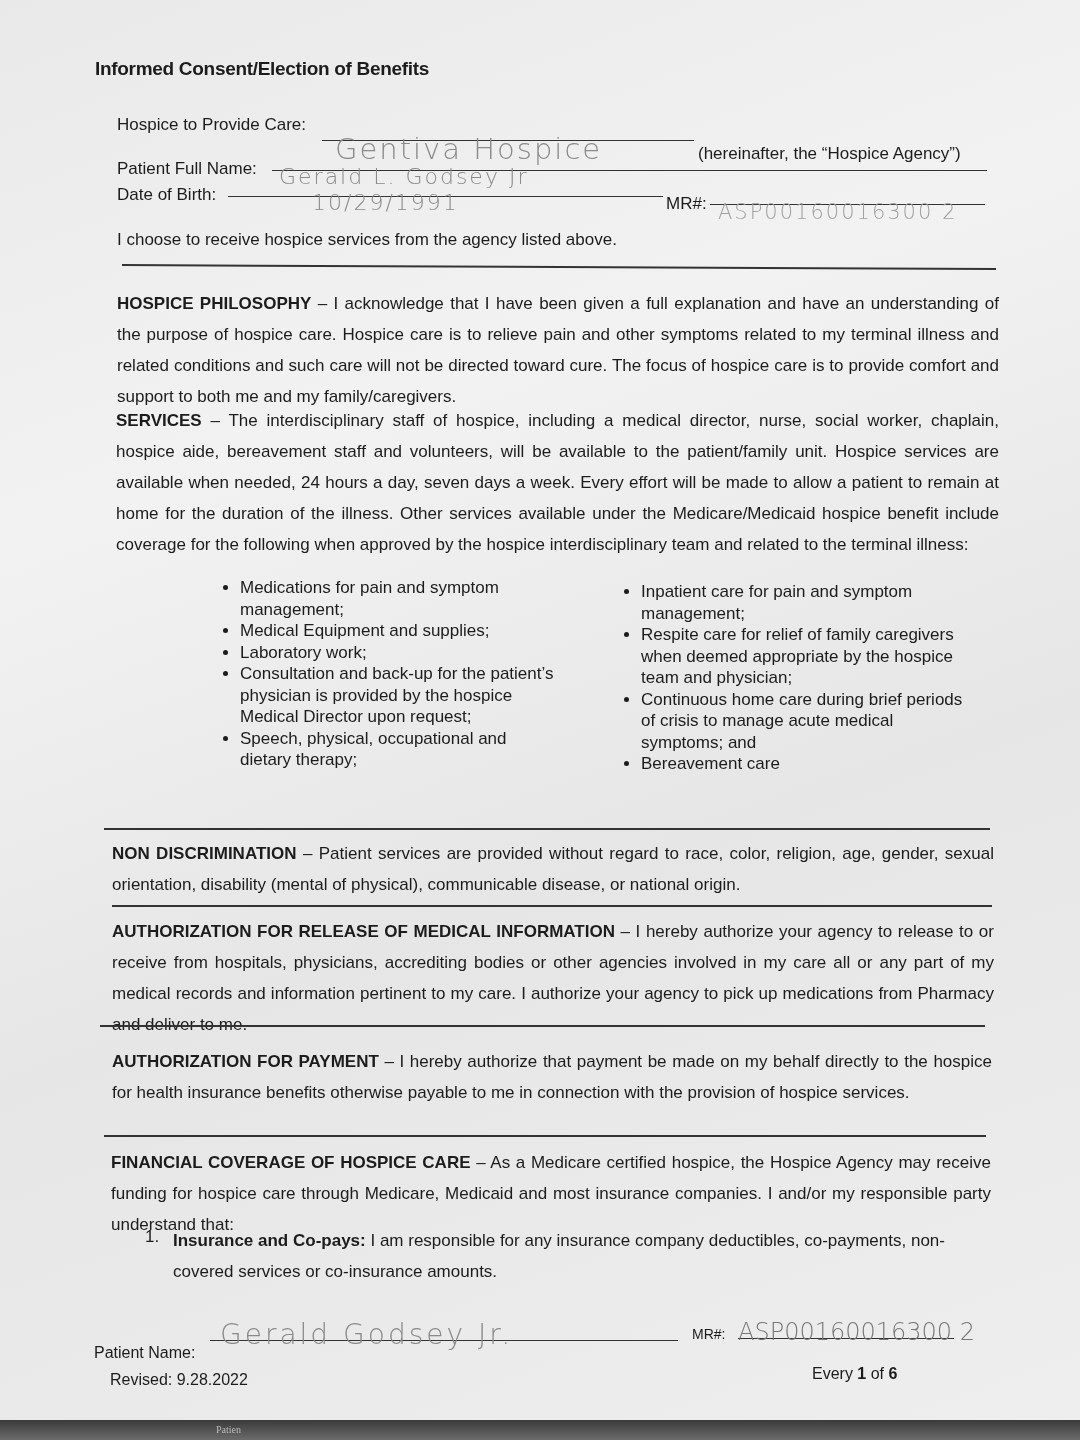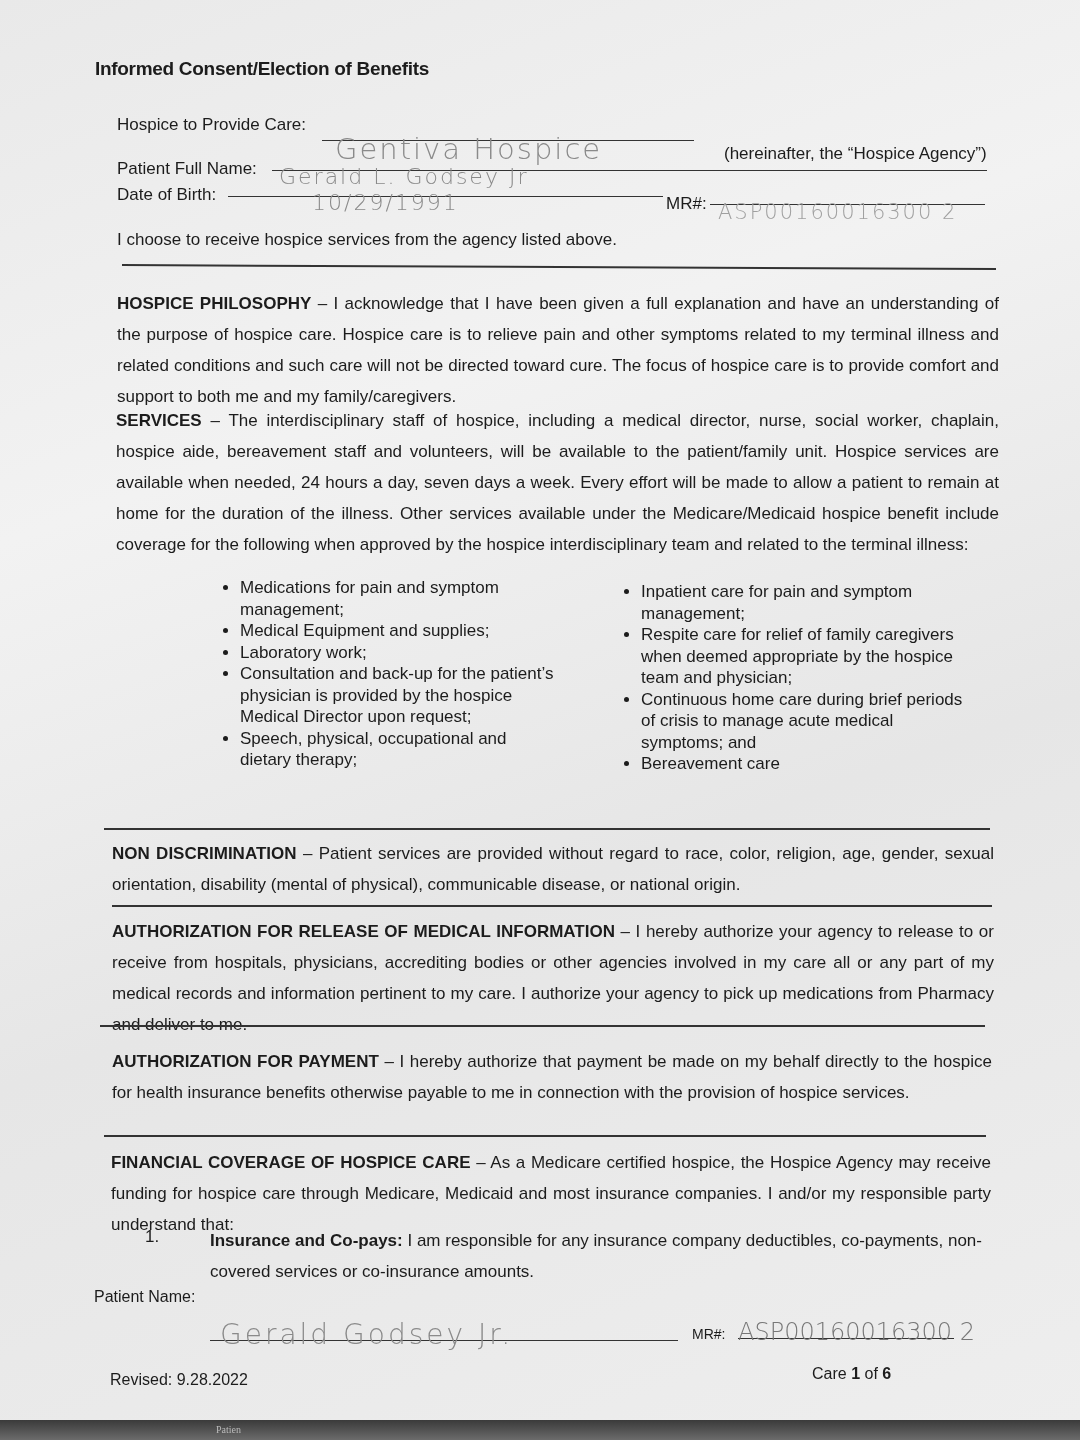--- a/index.html
+++ b/index.html
@@ -21,21 +21,21 @@
 </head>
 <body>
 
 <div class="paper">
 
   <div class="title">Informed Consent/Election of Benefits</div>
 
   <div class="row" style="left:117px;top:115px;">Hospice to Provide Care:</div>
   <div class="line" style="left:322px;top:140px;width:372px;"></div>
   <div class="hand" style="left:335px;top:112px;font-size:29px;">Gentiva Hospice</div>
-  <div class="row" style="left:724px;top:144px;">(hereinafter, the “Hospice Agency”)</div>
+  <div class="row" style="left:698px;top:144px;">(hereinafter, the “Hospice Agency”)</div>
 
   <div class="row" style="left:117px;top:159px;">Patient Full Name:</div>
   <div class="line" style="left:272px;top:170px;width:715px;"></div>
   <div class="hand" style="left:279px;top:144px;font-size:22px;">Gerald L. Godsey Jr</div>
 
   <div class="row" style="left:117px;top:185px;">Date of Birth:</div>
   <div class="line" style="left:228px;top:196px;width:435px;"></div>
   <div class="hand" style="left:312px;top:170px;font-size:22px;">10/29/1991</div>
 
   <div class="row" style="left:666px;top:194px;">MR#:</div>
@@ -84,30 +84,30 @@
   <div class="sec" style="left:112px;top:1046px;width:880px;">
     <b>AUTHORIZATION FOR PAYMENT</b><span> – I hereby authorize that payment be made on my behalf directly to the hospice for health insurance benefits otherwise payable to me in connection with the provision of hospice services.</span>
   </div>
 
   <div class="hr" style="left:104px;top:1135px;width:882px;"></div>
 
   <div class="sec" style="left:111px;top:1147px;width:880px;">
     <b>FINANCIAL COVERAGE OF HOSPICE CARE</b><span> – As a Medicare certified hospice, the Hospice Agency may receive funding for hospice care through Medicare, Medicaid and most insurance companies. I and/or my responsible party understand that:</span>
   </div>
   <div class="small" style="left:145px;top:1227px;font-size:17px;">1.</div>
-  <div class="sec" style="left:173px;top:1225px;width:805px;text-align:left;margin-left:37px;">
+  <div class="sec" style="left:173px;top:1225px;width:805px;text-align:left;">
     <b>Insurance and Co-pays:</b><span> I am responsible for any insurance company deductibles, co-payments, non-covered services or co-insurance amounts.</span>
   </div>
 
-  <div class="small" style="left:94px;top:1288px;">Patient Name:</div>
+  <div class="small" style="left:94px;top:1344px;">Patient Name:</div>
   <div class="line" style="left:210px;top:1340px;width:468px;"></div>
   <div class="hand" style="left:220px;top:1298px;font-size:28px;letter-spacing:3px;">Gerald Godsey Jr.</div>
 
   <div class="small" style="left:692px;top:1326px;font-size:14px;">MR#:</div>
   <div class="line" style="left:738px;top:1338px;width:216px;"></div>
   <div class="hand" style="left:738px;top:1298px;font-size:24px;letter-spacing:0px;color:#777;">ASP00160016300 2</div>
 
   <div class="small" style="left:94px;top:1371px;margin-left:16px;">Revised: 9.28.2022</div>
-  <div class="small" style="left:812px;top:1365px;"><span>Care </span><b>1</b><span> of </span><b>6</b></div>
+  <div class="small" style="left:812px;top:1365px;"><span>Every </span><b>1</b><span> of </span><b>6</b></div>
 </div>
 
 <div class="bottom-shadow"></div>
 <div class="under-tab">Patien</div>
 
 </body></html>

